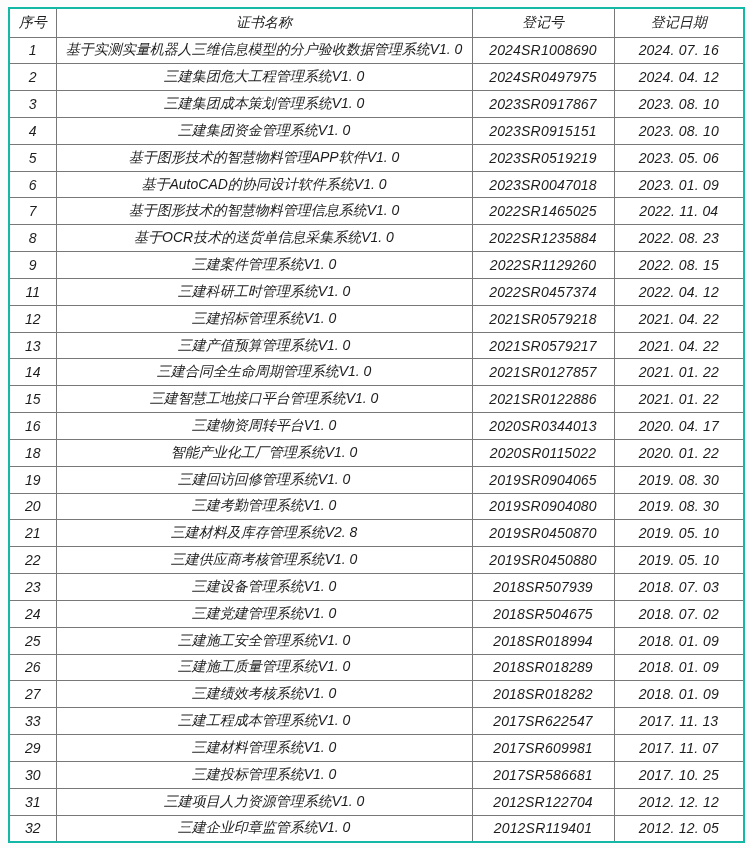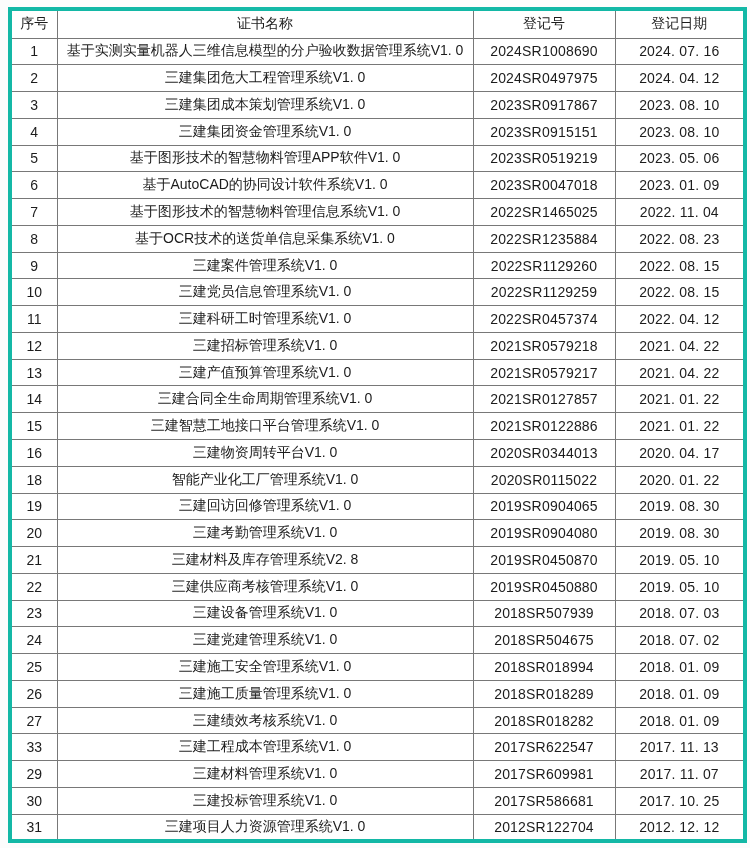--- a/index.html
+++ b/index.html
@@ -15,21 +15,22 @@
     position: absolute;
     left: 8px;
     top: 7px;
   }
   table.cert-table {
     border-collapse: collapse;
     table-layout: fixed;
     width: 735px;
     height: 836px;
     background: #ffffff;
-    border: 4px solid #14b8a6;
+    border: 2px solid #14b8a6;
+    font-style: italic;
   }
   table.cert-table th,
   table.cert-table td {
     border: 1px solid #787878;
     text-align: center;
     vertical-align: middle;
     white-space: nowrap;
     overflow: hidden;
     padding: 0 2px;
     font-size: 14px;
@@ -113,26 +114,20 @@
           <td class="cell-reg-no">2022SR1235884</td>
           <td class="cell-reg-date">2022. 08. 23</td>
         </tr>
         <tr>
           <td class="cell-no">9</td>
           <td class="cell-name">三建案件管理系统V1. 0</td>
           <td class="cell-reg-no">2022SR1129260</td>
           <td class="cell-reg-date">2022. 08. 15</td>
         </tr>
         <tr>
-          <td class="cell-no">10</td>
-          <td class="cell-name">三建党员信息管理系统V1. 0</td>
-          <td class="cell-reg-no">2022SR1129259</td>
-          <td class="cell-reg-date">2022. 08. 15</td>
-        </tr>
-        <tr>
           <td class="cell-no">11</td>
           <td class="cell-name">三建科研工时管理系统V1. 0</td>
           <td class="cell-reg-no">2022SR0457374</td>
           <td class="cell-reg-date">2022. 04. 12</td>
         </tr>
         <tr>
           <td class="cell-no">12</td>
           <td class="cell-name">三建招标管理系统V1. 0</td>
           <td class="cell-reg-no">2021SR0579218</td>
           <td class="cell-reg-date">2021. 04. 22</td>
@@ -237,16 +232,22 @@
           <td class="cell-no">30</td>
           <td class="cell-name">三建投标管理系统V1. 0</td>
           <td class="cell-reg-no">2017SR586681</td>
           <td class="cell-reg-date">2017. 10. 25</td>
         </tr>
         <tr>
           <td class="cell-no">31</td>
           <td class="cell-name">三建项目人力资源管理系统V1. 0</td>
           <td class="cell-reg-no">2012SR122704</td>
           <td class="cell-reg-date">2012. 12. 12</td>
+        </tr>
+        <tr>
+          <td class="cell-no">32</td>
+          <td class="cell-name">三建企业印章监管系统V1. 0</td>
+          <td class="cell-reg-no">2012SR119401</td>
+          <td class="cell-reg-date">2012. 12. 05</td>
         </tr>
       </tbody>
   </table>
 </div>
 
 </body></html>

